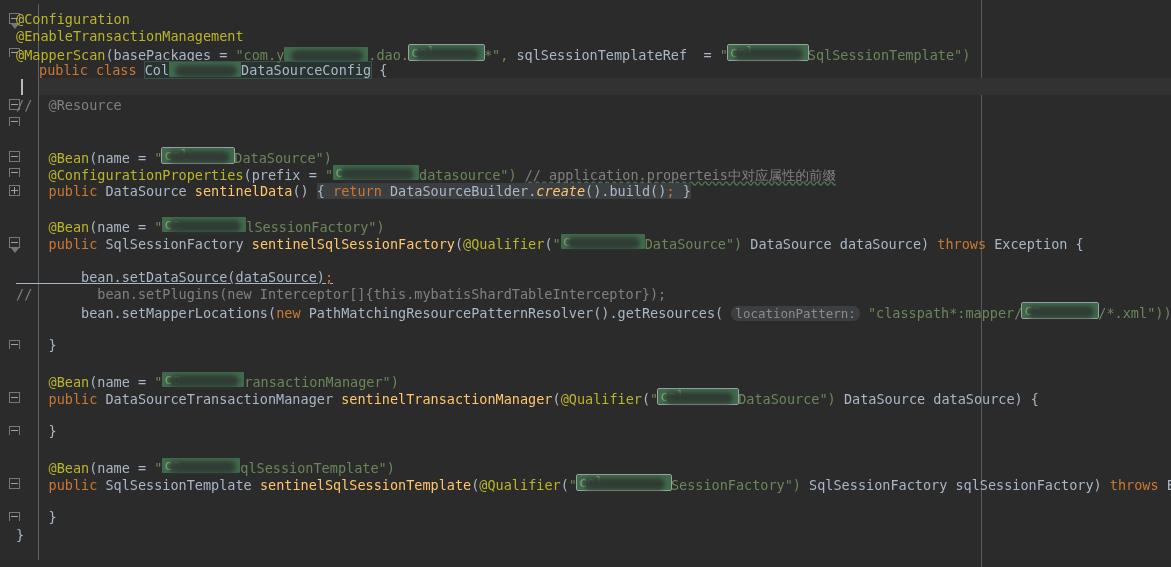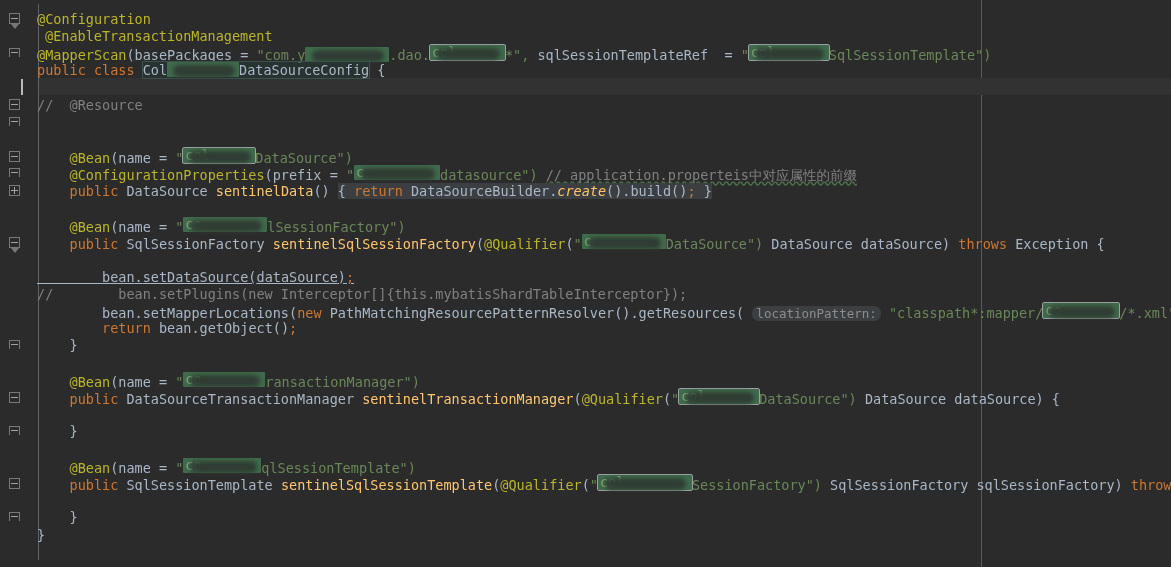--- a/index.html
+++ b/index.html
@@ -42,21 +42,21 @@
     background: #323232;
   }
   .caret {
     position: absolute;
     width: 2px;
     height: 16px;
     background: #bbbbbb;
   }
   .code {
     position: absolute;
-    left: 37px;
+    left: 16px;
     white-space: pre;
   }
   
   .fold {
     position: absolute;
     width: 11px; height: 11px;
     border: 1px solid #75797b;
     background: #2b2b2b;
     box-sizing: border-box;
     left: 9px;
@@ -164,25 +164,25 @@
   <div class="fold plus" style="top:185px;"></div>
   <div class="fold top" style="top:237px;"></div>
   <div class="fold end" style="top:340px;"></div>
   <div class="fold" style="top:392px;"></div>
   <div class="fold end" style="top:426px;"></div>
   <div class="fold" style="top:478px;"></div>
   <div class="fold end" style="top:512px;"></div>
 
   <div class="code" style="top:11px;"><span class="ann">@Configuration</span></div>
 
-  <div class="code" style="top:28px;margin-left:8px;"><span class="ann">@EnableTransactionManagement</span></div>
+  <div class="code" style="top:28px;"><span class="ann">@EnableTransactionManagement</span></div>
 
   <div class="code" style="top:45px;"><span class="ann">@MapperScan</span><span class="brk">(</span><span class="txt">basePackages</span><span class="txt"> = </span><span class="str">"com.</span><span class="str">y</span><span class="redact" style="width:84px;height:15px;">&nbsp;</span><span class="str">.dao.</span><span class="redact boxed" style="width:75px;height:15px;"><span class="str" style="color:#8aa87a;position:absolute;left:2px;top:-1px;">col</span></span><span class="str">*",</span><span class="txt"> </span><span class="txt">sqlSessionTemplateRef</span><span class="txt">  = </span><span class="str">"</span><span class="redact boxed" style="width:80px;height:15px;"><span class="str" style="color:#8aa87a;position:absolute;left:2px;top:-1px;">col</span></span><span class="str">SqlSessionTemplate")</span></div>
 
-  <div class="code" style="top:62px;"><span class="kw">public</span><span class="txt"> </span><span class="kw">class</span><span class="txt"> </span><span class="idbox"><span class="cls">Col</span><span class="redact" style="width:72px;height:15px;">&nbsp;</span><span class="cls">DataSourceConfig</span></span><span class="txt"> {</span></div>
+  <div class="code" style="top:62px;margin-left:23px;"><span class="kw">public</span><span class="txt"> </span><span class="kw">class</span><span class="txt"> </span><span class="idbox"><span class="cls">Col</span><span class="redact" style="width:72px;height:15px;">&nbsp;</span><span class="cls">DataSourceConfig</span></span><span class="txt"> {</span></div>
 
   <div class="code" style="top:97px;"><span class="cmt">//  @Resource</span></div>
 
 
   <div class="code" style="top:148px;"><span class="txt">    </span><span class="ann">@Bean</span><span class="brk">(</span><span class="txt">name</span><span class="txt"> = </span><span class="str">"</span><span class="redact boxed" style="width:72px;height:15px;"><span class="str" style="color:#8aa87a;position:absolute;left:2px;top:-1px;">col</span></span><span class="str">DataSource")</span></div>
 
   <div class="code" style="top:165px;"><span class="txt">    </span><span class="ann">@ConfigurationProperties</span><span class="brk">(</span><span class="txt">prefix</span><span class="txt"> = </span><span class="str">"</span><span class="redact" style="width:86px;height:15px;"><span class="str" style="color:#8aa87a;position:absolute;left:2px;top:-1px;">c</span></span><span class="str">datasource")</span><span class="txt"> </span><span class="cmt typo">// application.properteis中对应属性的前缀</span></div>
 
   <div class="code" style="top:183px;"><span class="txt">    </span><span class="kw">public</span><span class="txt"> </span><span class="cls">DataSource</span><span class="txt"> </span><span class="mth">sentinelData</span><span class="txt">() </span><span style="background:#3c3f41;"><span class="txt">{ </span><span class="kw">return</span><span class="txt"> </span><span class="cls">DataSourceBuilder</span><span class="txt">.</span><span class="mth ital">create</span><span class="txt">().</span><span class="txt">build</span><span class="txt">()</span><span class="kw">;</span><span class="txt"> }</span></span></div>
 
@@ -190,21 +190,20 @@
 
   <div class="code" style="top:234px;"><span class="txt">    </span><span class="kw">public</span><span class="txt"> </span><span class="cls">SqlSessionFactory</span><span class="txt"> </span><span class="mth">sentinelSqlSessionFactory</span><span class="txt">(</span><span class="ann">@Qualifier</span><span class="txt">(</span><span class="str">"</span><span class="redact" style="width:84px;height:15px;"><span class="str" style="color:#8aa87a;position:absolute;left:2px;top:-1px;">c</span></span><span class="str">DataSource")</span><span class="txt"> </span><span class="cls">DataSource</span><span class="txt"> </span><span class="txt">dataSource</span><span class="txt">) </span><span class="kw">throws</span><span class="txt"> </span><span class="cls">Exception</span><span class="txt"> {</span></div>
 
 
   <div class="code" style="top:269px;text-decoration:underline;"><span class="txt">        </span><span class="txt">bean</span><span class="txt">.</span><span class="txt">setDataSource</span><span class="txt">(</span><span class="txt">dataSource</span><span class="txt">)</span><span class="kw">;</span></div>
 
   <div class="code" style="top:286px;"><span class="cmt">//        bean.setPlugins(new Interceptor[]{this.mybatisShardTableInterceptor});</span></div>
 
   <div class="code" style="top:303px;"><span class="txt">        </span><span class="txt">bean</span><span class="txt">.</span><span class="txt">setMapperLocations</span><span class="txt">(</span><span class="kw">new</span><span class="txt"> </span><span class="cls">PathMatchingResourcePatternResolver</span><span class="txt">().</span><span class="txt">getResources</span><span class="txt">( </span><span class="hint">locationPattern:</span><span class="txt"> </span><span class="str">"classpath*:mapper/</span><span class="redact boxed" style="width:76px;height:15px;"><span class="str" style="color:#8aa87a;position:absolute;left:2px;top:-1px;">co</span></span><span class="str">/*.xml"));</span></div>
 
-  <div class="code" style="top:320px;"><span class="txt">        </span><span class="kw">return</span><span class="txt"> </span><span class="txt">bean</span><span class="txt">.</span><span class="txt">getObject</span><span class="txt">()</span><span class="kw">;</span></div>
 
   <div class="code" style="top:337px;"><span class="txt">    </span><span style="color:#a9b7c6">}</span></div>
 
   <div class="code" style="top:372px;"><span class="txt">    </span><span class="ann">@Bean</span><span class="brk">(</span><span class="txt">name</span><span class="txt"> = </span><span class="str">"</span><span class="redact" style="width:82px;height:15px;"><span class="str" style="color:#8aa87a;position:absolute;left:2px;top:-1px;">co</span></span><span class="str">ransactionManager")</span></div>
 
   <div class="code" style="top:389px;"><span class="txt">    </span><span class="kw">public</span><span class="txt"> </span><span class="cls">DataSourceTransactionManager</span><span class="txt"> </span><span class="mth">sentinelTransactionManager</span><span class="txt">(</span><span class="ann">@Qualifier</span><span class="txt">(</span><span class="str">"</span><span class="redact boxed" style="width:80px;height:15px;"><span class="str" style="color:#8aa87a;position:absolute;left:2px;top:-1px;">col</span></span><span class="str">DataSource")</span><span class="txt"> </span><span class="cls">DataSource</span><span class="txt"> </span><span class="txt">dataSource</span><span class="txt">) {</span></div>
 
 
   <div class="code" style="top:423px;"><span class="txt">    </span><span style="color:#a9b7c6">}</span></div>
 

